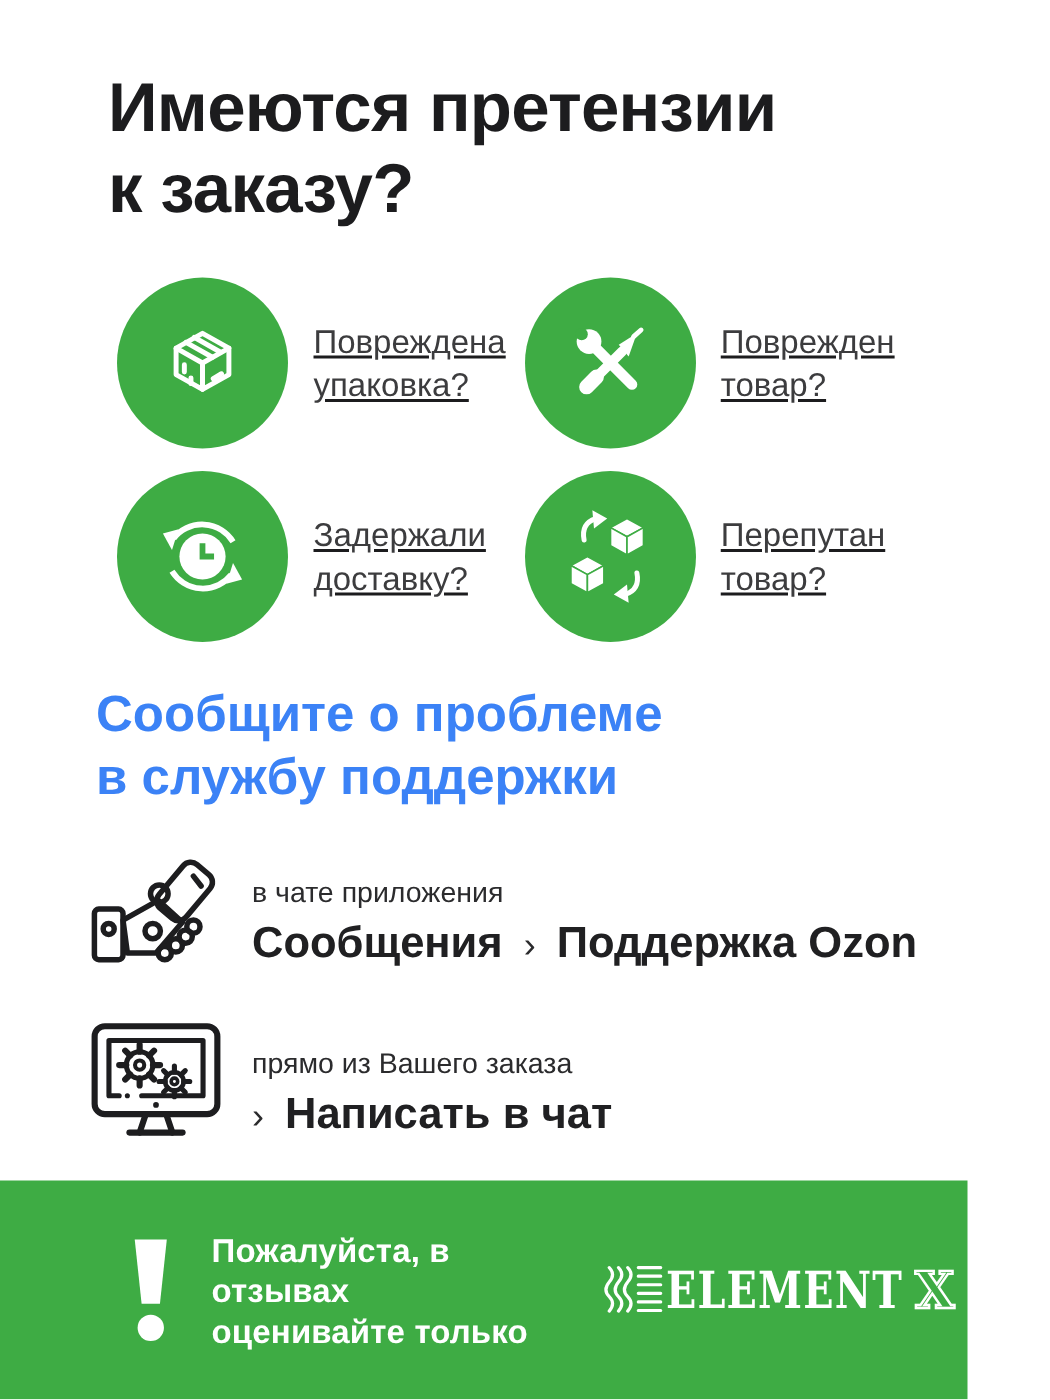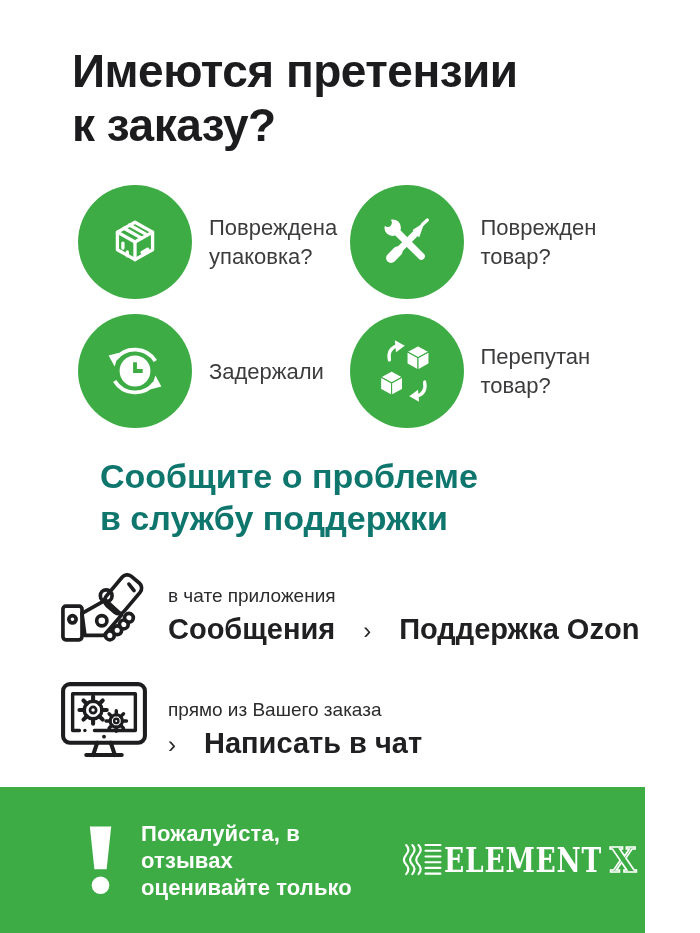--- a/index.html
+++ b/index.html
@@ -3,34 +3,34 @@
 <meta charset="utf-8">
 <style>
   html,body{margin:0;padding:0;background:#fff;}
   .page{position:relative;width:645px;height:933px;background:#ffffff;overflow:hidden;
         font-family:"Liberation Sans","DejaVu Sans",sans-serif;color:#1c1c1e;}
   
   .title{margin:44px 0 0 72px;font-size:46px;line-height:54px;font-weight:800;
          letter-spacing:-0.5px;color:#1c1c1e;}
   
   .issues{margin-top:33px;padding:0 24px 0 78px;display:grid;
-          grid-template-columns:1fr 1fr;row-gap:15px;}
+          grid-template-columns:1fr 1fr;row-gap:15px;text-decoration:underline;}
   .issue{display:flex;align-items:center;gap:17px;}
   .bubble{flex:none;width:114px;height:114px;border-radius:50%;background:#3EAC44;
           display:flex;align-items:center;justify-content:center;}
   .issue-label{font-size:22px;line-height:29px;font-weight:500;color:#3c3c3e;}
   
-  .subtitle{margin:27px 0 0 100px;font-size:34px;line-height:42px;font-weight:800;color:#0f766e;}
+  .subtitle{margin:27px 0 0 64px;font-size:34px;line-height:42px;font-weight:800;color:#3b82f6;}
   
   .instructions{margin-top:22px;padding-left:58px;display:flex;flex-direction:column;gap:18px;}
   .instr{display:flex;align-items:center;gap:18px;min-height:96px;}
   .instr-icon{flex:none;width:92px;display:flex;align-items:center;justify-content:center;}
   .instr-text{display:flex;flex-direction:column;}
   .hint{font-size:19px;line-height:24px;font-weight:500;color:#2b2b2d;margin-bottom:4px;margin-top:14px;}
-  .path{display:flex;align-items:baseline;gap:28px;font-size:29px;line-height:34px;
+  .path{display:flex;align-items:baseline;gap:14px;font-size:29px;line-height:34px;
         font-weight:600;color:#202022;}
   .sep{font-size:24px;font-weight:500;color:#2b2b2d;}
   
   .footer{position:absolute;left:0;bottom:0;width:700px;height:146px;background:#3EAC44;
           display:flex;align-items:center;box-sizing:border-box;padding:0 50px 0 86px;gap:26px;}
   .note{color:#fff;font-weight:700;font-size:22px;line-height:27px;letter-spacing:0.1px;}
   .logo{margin-left:auto;display:flex;align-items:center;}
   svg{display:block;}
 </style>
 </head>
@@ -87,20 +87,21 @@
           <circle cx="60" cy="60" r="28" fill="#fff"></circle>
           <path d="M60 44 V60 H74" stroke="#3EAC44" stroke-width="7" fill="none"></path>
           <path d="M97 42 A44 44 0 0 0 25 38" stroke="#fff" stroke-width="7" fill="none"></path>
           <polygon points="12,32 31,27 23,52" fill="#fff"></polygon>
           <path d="M23 78 A44 44 0 0 0 95 82" stroke="#fff" stroke-width="7" fill="none"></path>
           <polygon points="108,88 89,93 97,68" fill="#fff"></polygon>
         </svg>
       </div>
       <div class="issue-label">
         <div>Задержали</div>
+        <div>доставку?</div>
       </div>
     </div>
 
     <div class="issue">
       <div class="bubble">
         <svg width="66" height="66" viewBox="0 0 120 120">
           <g transform="translate(60,14)" fill="#fff" stroke="#3EAC44" stroke-width="2" stroke-linejoin="round">
             <polygon points="20,0 40,11 20,22 0,11"></polygon>
             <polygon points="0,11 20,22 20,44 0,33"></polygon>
             <polygon points="40,11 40,33 20,44 20,22"></polygon>

